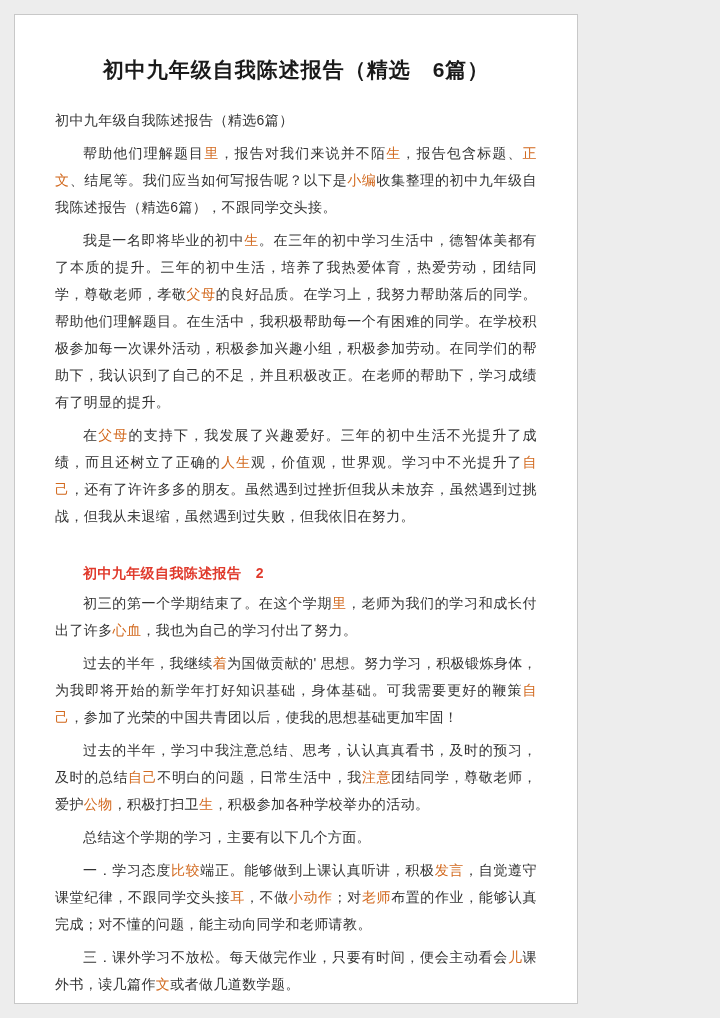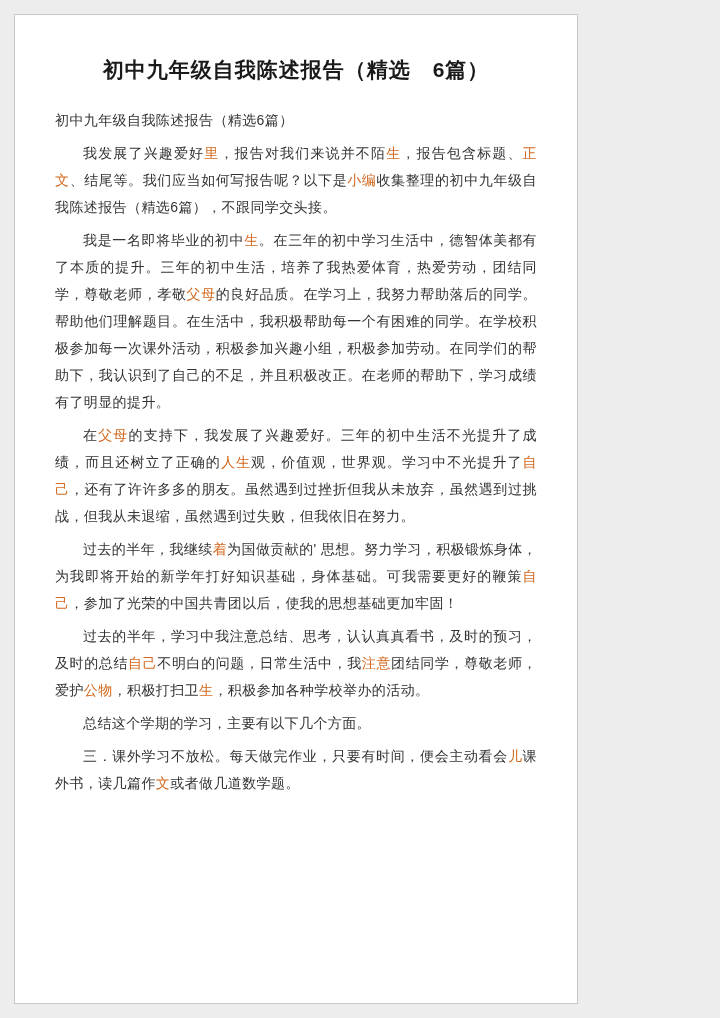--- a/index.html
+++ b/index.html
@@ -46,21 +46,24 @@
   }
   .hl { color: var(--hl-color, #d2691e); }
 </style>
 </head>
 <body>
 
 <div class="page">
   <h1 class="doc-title">初中九年级自我陈述报告（精选　6篇）</h1>
   <div class="doc-body">
       <div class="block line"><span>初中九年级自我陈述报告（精选6篇）</span></div>
-      <div class="block para"><span>我发展了兴趣爱好</span><span class="hl">里</span><span>，报告对我们来说并不陌</span><span class="hl">生</span><span>，报告包含标题、</span><span class="hl">正文</span><span>、结尾等。我们应当如何写报告呢？以下是</span><span class="hl">小编</span><span>收集整理的初中九年级自我陈述报告（精选6篇），不跟同学交头接。</span></div>
+      <div class="block para"><span>帮助他们理解题目</span><span class="hl">里</span><span>，报告对我们来说并不陌</span><span class="hl">生</span><span>，报告包含标题、</span><span class="hl">正文</span><span>、结尾等。我们应当如何写报告呢？以下是</span><span class="hl">小编</span><span>收集整理的初中九年级自我陈述报告（精选6篇），不跟同学交头接。</span></div>
       <div class="block para"><span>我是一名即将毕业的初中</span><span class="hl">生</span><span>。在三年的初中学习生活中，德智体美都有了本质的提升。三年的初中生活，培养了我热爱体育，热爱劳动，团结同学，尊敬老师，孝敬</span><span class="hl">父母</span><span>的良好品质。在学习上，我努力帮助落后的同学。帮助他们理解题目。在生活中，我积极帮助每一个有困难的同学。在学校积极参加每一次课外活动，积极参加兴趣小组，积极参加劳动。在同学们的帮助下，我认识到了自己的不足，并且积极改正。在老师的帮助下，学习成绩有了明显的提升。</span></div>
       <div class="block para"><span>在</span><span class="hl">父母</span><span>的支持下，我发展了兴趣爱好。三年的初中生活不光提升了成绩，而且还树立了正确的</span><span class="hl">人生</span><span>观，价值观，世界观。学习中不光提升了</span><span class="hl">自己</span><span>，还有了许许多多的朋友。虽然遇到过挫折但我从未放弃，虽然遇到过挑战，但我从未退缩，虽然遇到过失败，但我依旧在努力。</span></div>
+      <div class="block heading"><span>初中九年级自我陈述报告　2</span></div>
+      <div class="block para"><span>初三的第一个学期结束了。在这个学期</span><span class="hl">里</span><span>，老师为我们的学习和成长付出了许多</span><span class="hl">心血</span><span>，我也为自己的学习付出了努力。</span></div>
       <div class="block para"><span>过去的半年，我继续</span><span class="hl">着</span><span>为国做贡献的' 思想。努力学习，积极锻炼身体，为我即将开始的新学年打好知识基础，身体基础。可我需要更好的鞭策</span><span class="hl">自己</span><span>，参加了光荣的中国共青团以后，使我的思想基础更加牢固！</span></div>
       <div class="block para"><span>过去的半年，学习中我注意总结、思考，认认真真看书，及时的预习，及时的总结</span><span class="hl">自己</span><span>不明白的问题，日常生活中，我</span><span class="hl">注意</span><span>团结同学，尊敬老师，爱护</span><span class="hl">公物</span><span>，积极打扫卫</span><span class="hl">生</span><span>，积极参加各种学校举办的活动。</span></div>
       <div class="block para"><span>总结这个学期的学习，主要有以下几个方面。</span></div>
+      <div class="block para"><span>一．学习态度</span><span class="hl">比较</span><span>端正。能够做到上课认真听讲，积极</span><span class="hl">发言</span><span>，自觉遵守课堂纪律，不跟同学交头接</span><span class="hl">耳</span><span>，不做</span><span class="hl">小动作</span><span>；对</span><span class="hl">老师</span><span>布置的作业，能够认真完成；对不懂的问题，能主动向同学和老师请教。</span></div>
       <div class="block para"><span>三．课外学习不放松。每天做完作业，只要有时间，便会主动看会</span><span class="hl">儿</span><span>课外书，读几篇作</span><span class="hl">文</span><span>或者做几道数学题。</span></div>
     </div>
 </div>
 
 </body></html>

